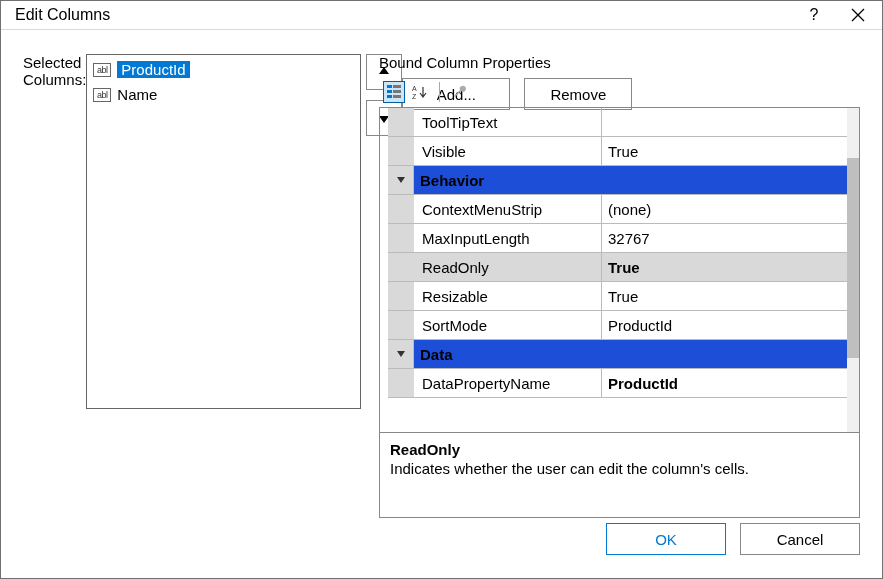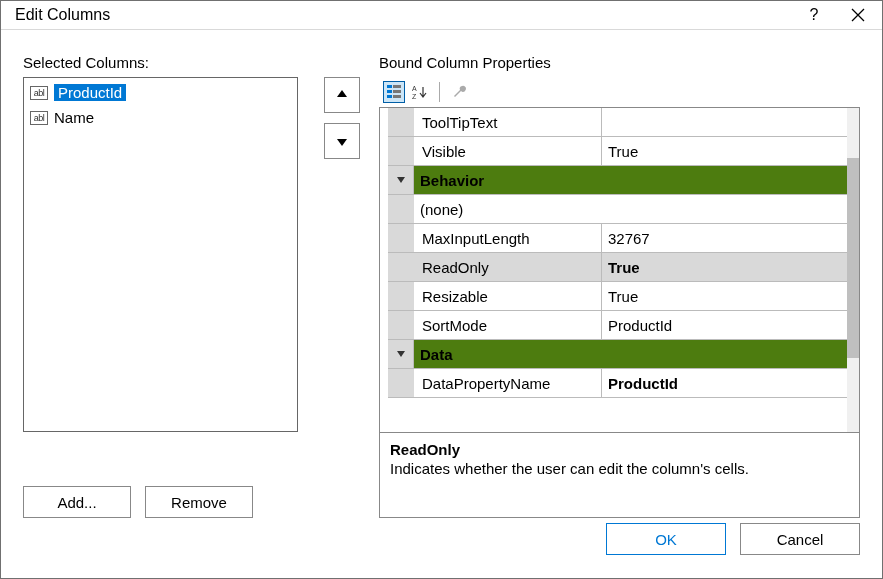--- a/index.html
+++ b/index.html
@@ -4,40 +4,40 @@
   <style>
     * { box-sizing: border-box; margin: 0; padding: 0; font-family: "Segoe UI", Tahoma, sans-serif; }
     html, body { width: 883px; height: 579px; background: #fff; }
     .dialog { width: 883px; height: 579px; border: 1px solid #707070; display: flex; flex-direction: column; background: #fff; }
     .titlebar { height: 29px; display: flex; align-items: center; justify-content: space-between; padding: 0 2px 0 14px; border-bottom: 1px solid #d9d9d9; }
     .titlebar .title { font-size: 16px; color: #000; }
     .titlebar .right { display: flex; align-items: center; height: 100%; }
     .titlebar .help { width: 44px; height: 32px; display: flex; align-items: center; justify-content: center; font-size: 16px; color: #000; }
     .titlebar .close { width: 44px; height: 32px; display: flex; align-items: center; justify-content: center; }
     .content { flex: 1; display: flex; padding: 24px 22px 6px 22px; gap: 18px; }
-    .left-pane { width: 338px; display: flex; flex-direction: column; }
+    .left-pane { width: 338px; display: flex; }
     .section-label { font-size: 15px; color: #000; margin-bottom: 6px; }
-    .left-body { display: flex; gap: 26px; flex: 1; }
+    .left-body { display: flex; gap: 5px; flex: 1; }
     .listbox { width: 275px; height: 355px; border: 1px solid #666; background: #fff; padding: 2px; }
     .list-item { display: flex; align-items: center; height: 25px; padding: 0 4px; gap: 6px; font-size: 15px; }
     .abl-icon { width: 18px; height: 14px; border: 1px solid #666; background: #fff; font-size: 9px; line-height: 12px; text-align: center; color: #333; letter-spacing: -0.5px; display: flex; align-items: center; justify-content: center; }
     .list-item.selected .list-text { background: #0078d4; color: #fff; outline: 1px dotted #fff; padding: 0 4px; }
     .reorder { display: flex; flex-direction: column; gap: 10px; }
     .reorder .btn-sm { width: 36px; height: 36px; border: 1px solid #888; background: #fff; display: flex; align-items: center; justify-content: center; }
     .btnrow { display: flex; gap: 14px; margin-top: 24px; }
     .btn { width: 108px; height: 32px; border: 1px solid #888; background: #fff; font-size: 15px; display: flex; align-items: center; justify-content: center; }
     .right-pane { flex: 1; display: flex; flex-direction: column; }
     .prop-toolbar { height: 30px; display: flex; align-items: center; gap: 4px; padding: 0 4px; }
     .prop-toolbar .tbtn { width: 22px; height: 22px; display: flex; align-items: center; justify-content: center; border: 1px solid transparent; }
     .prop-toolbar .tbtn.active { border: 1px solid #005ea6; background: #cde6f7; }
     .prop-toolbar .sep { width: 1px; height: 20px; background: #aaa; margin: 0 4px; }
     .prop-grid { flex: 1; border: 1px solid #888; position: relative; overflow: hidden; }
     .prop-rows { position: absolute; inset: 0; overflow: hidden; padding-left: 8px; }
     .prow { display: flex; height: 29px; border-bottom: 1px solid #bbb; font-size: 15px; }
-    .prow.cat { background: #4d7c0f; font-weight: 600; text-align: right; }
+    .prow.cat { background: #1d4ed8; font-weight: 600; text-align: right; }
     .prow.sel { background: #d9d9d9; }
     .exp { width: 26px; display: flex; align-items: center; justify-content: center; border-right: 1px solid #bbb; background: #d9d9d9; }
     .prow:not(.cat) .exp { background: #d9d9d9; border-right: none; }
     .pname { width: 188px; display: flex; align-items: center; padding-left: 6px; border-right: 1px solid #bbb; }
     .prow:not(.cat) .pname { padding-left: 8px; }
     .pval { flex: 1; display: flex; align-items: center; padding-left: 6px; }
     .pval.bold { font-weight: 600; }
     .vscroll-track { position: absolute; right: 0; top: 0; bottom: 0; width: 12px; background: #f0f0f0; }
     .vscroll-thumb { position: absolute; right: 0; top: 50px; width: 12px; height: 200px; background: #bfbfbf; }
     .desc { border: 1px solid #888; border-top: none; padding: 8px 10px; height: 85px; }
@@ -139,20 +139,21 @@
             <div class="prow cat">
               <div class="exp">
                 <svg width="10" height="10" viewBox="0 0 10 10">
                   <path d="M1 2 L9 2 L5 8 Z" fill="#333"></path>
                 </svg>
               </div>
               <div class="pname" style="flex:1;border-right:none;font-weight:600;">Behavior</div>
             </div>
             <div class="prow">
               <div class="exp"></div>
+              <div class="pname">ContextMenuStrip</div>
               <div class="pval">(none)</div>
             </div>
             <div class="prow">
               <div class="exp"></div>
               <div class="pname">MaxInputLength</div>
               <div class="pval">32767</div>
             </div>
             <div class="prow sel">
               <div class="exp"></div>
               <div class="pname">ReadOnly</div>

